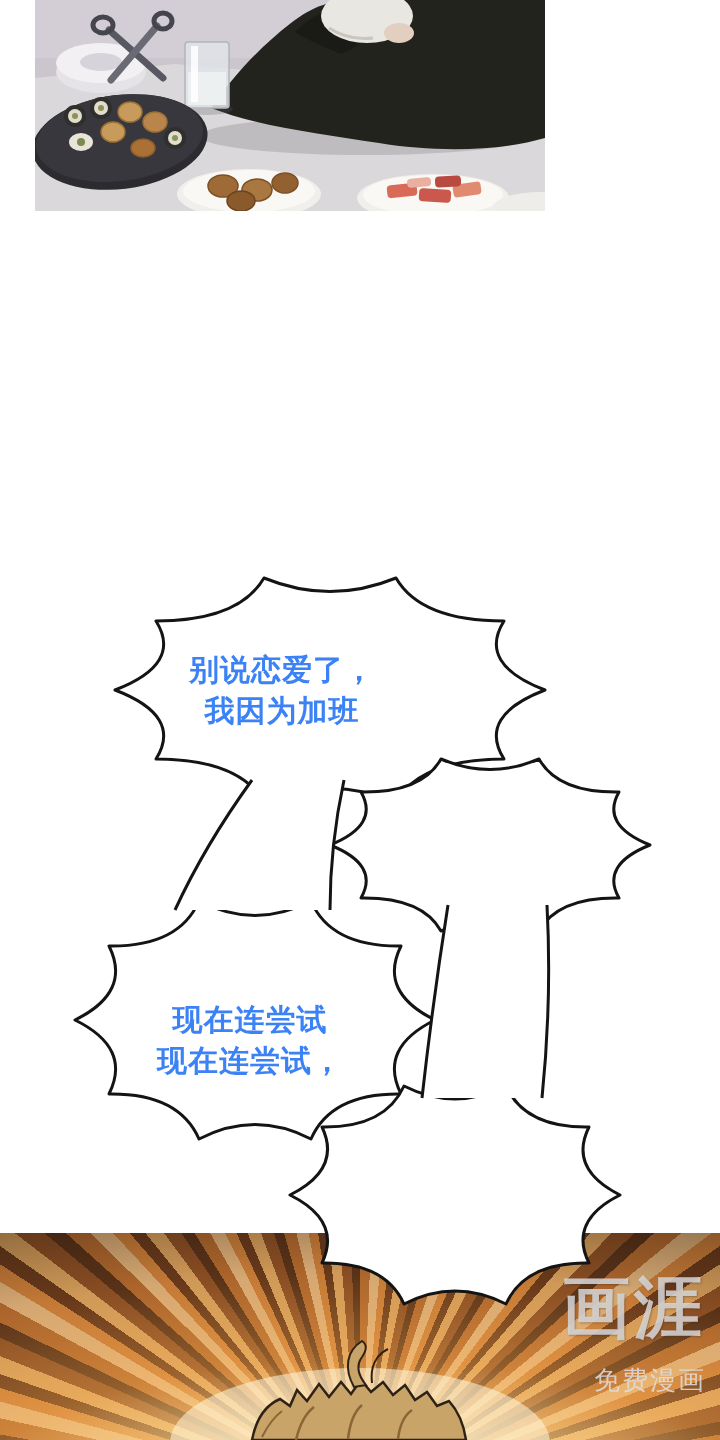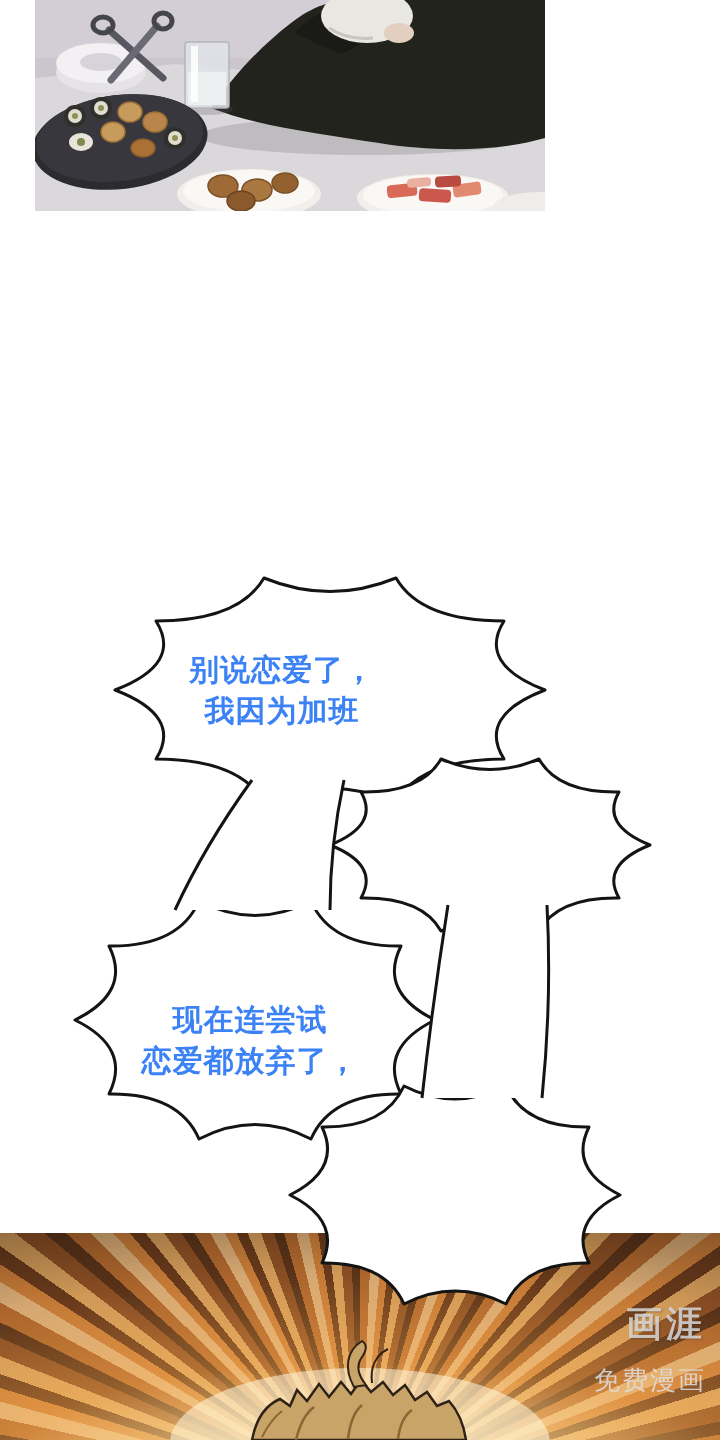--- a/index.html
+++ b/index.html
@@ -25,21 +25,21 @@
         #b96f30 2deg 4.5deg,
         #f0c88e 4.5deg 7deg,
         #d98a3e 7deg 9deg,
         #5d3419 9deg 11deg,
         #e8b46a 11deg 13.5deg,
         #8a4f24 13.5deg 16deg);
   }
   .panel-bottom svg.head{position:absolute;left:0;bottom:0;width:720px;height:207px}
 
   .watermark{position:absolute;right:14px;bottom:42px;text-align:right;z-index:3}
-  .wm-title{font-size:36px;font-weight:bold;color:rgba(216,216,218,0.85);letter-spacing:4px;line-height:1.05;
+  .wm-title{font-size:68px;font-weight:bold;color:rgba(216,216,218,0.85);letter-spacing:4px;line-height:1.05;
     text-shadow:1px 1px 2px rgba(60,40,20,0.35)}
   .wm-sub{font-size:26px;color:rgba(222,222,224,0.85);letter-spacing:2px;margin-top:20px}
 
   
   .bubbles{position:absolute;left:0;top:0;width:720px;height:1440px;z-index:5;pointer-events:none}
   .bubbles path{stroke-linejoin:round}
 
   .btext{position:absolute;transform:translate(-50%,-50%);text-align:center;font-weight:bold;
     font-size:30px;line-height:41px;color:#3b82f6;letter-spacing:1px;white-space:nowrap;z-index:6}
   .t1{left:282px;top:690px}
@@ -175,16 +175,16 @@
       <path d="M547,905 Q552,1000 542,1098" fill="none" stroke="#141414" stroke-width="3"></path>
     </g>
   </svg>
 
   <div class="btext t1">
     <div>别说恋爱了，</div>
     <div>我因为加班</div>
   </div>
   <div class="btext t3">
     <div>现在连尝试</div>
-    <div>恋爱都放弃了，</div>
+    <div>现在连尝试，</div>
   </div>
 
 </div>
 
 </body></html>

